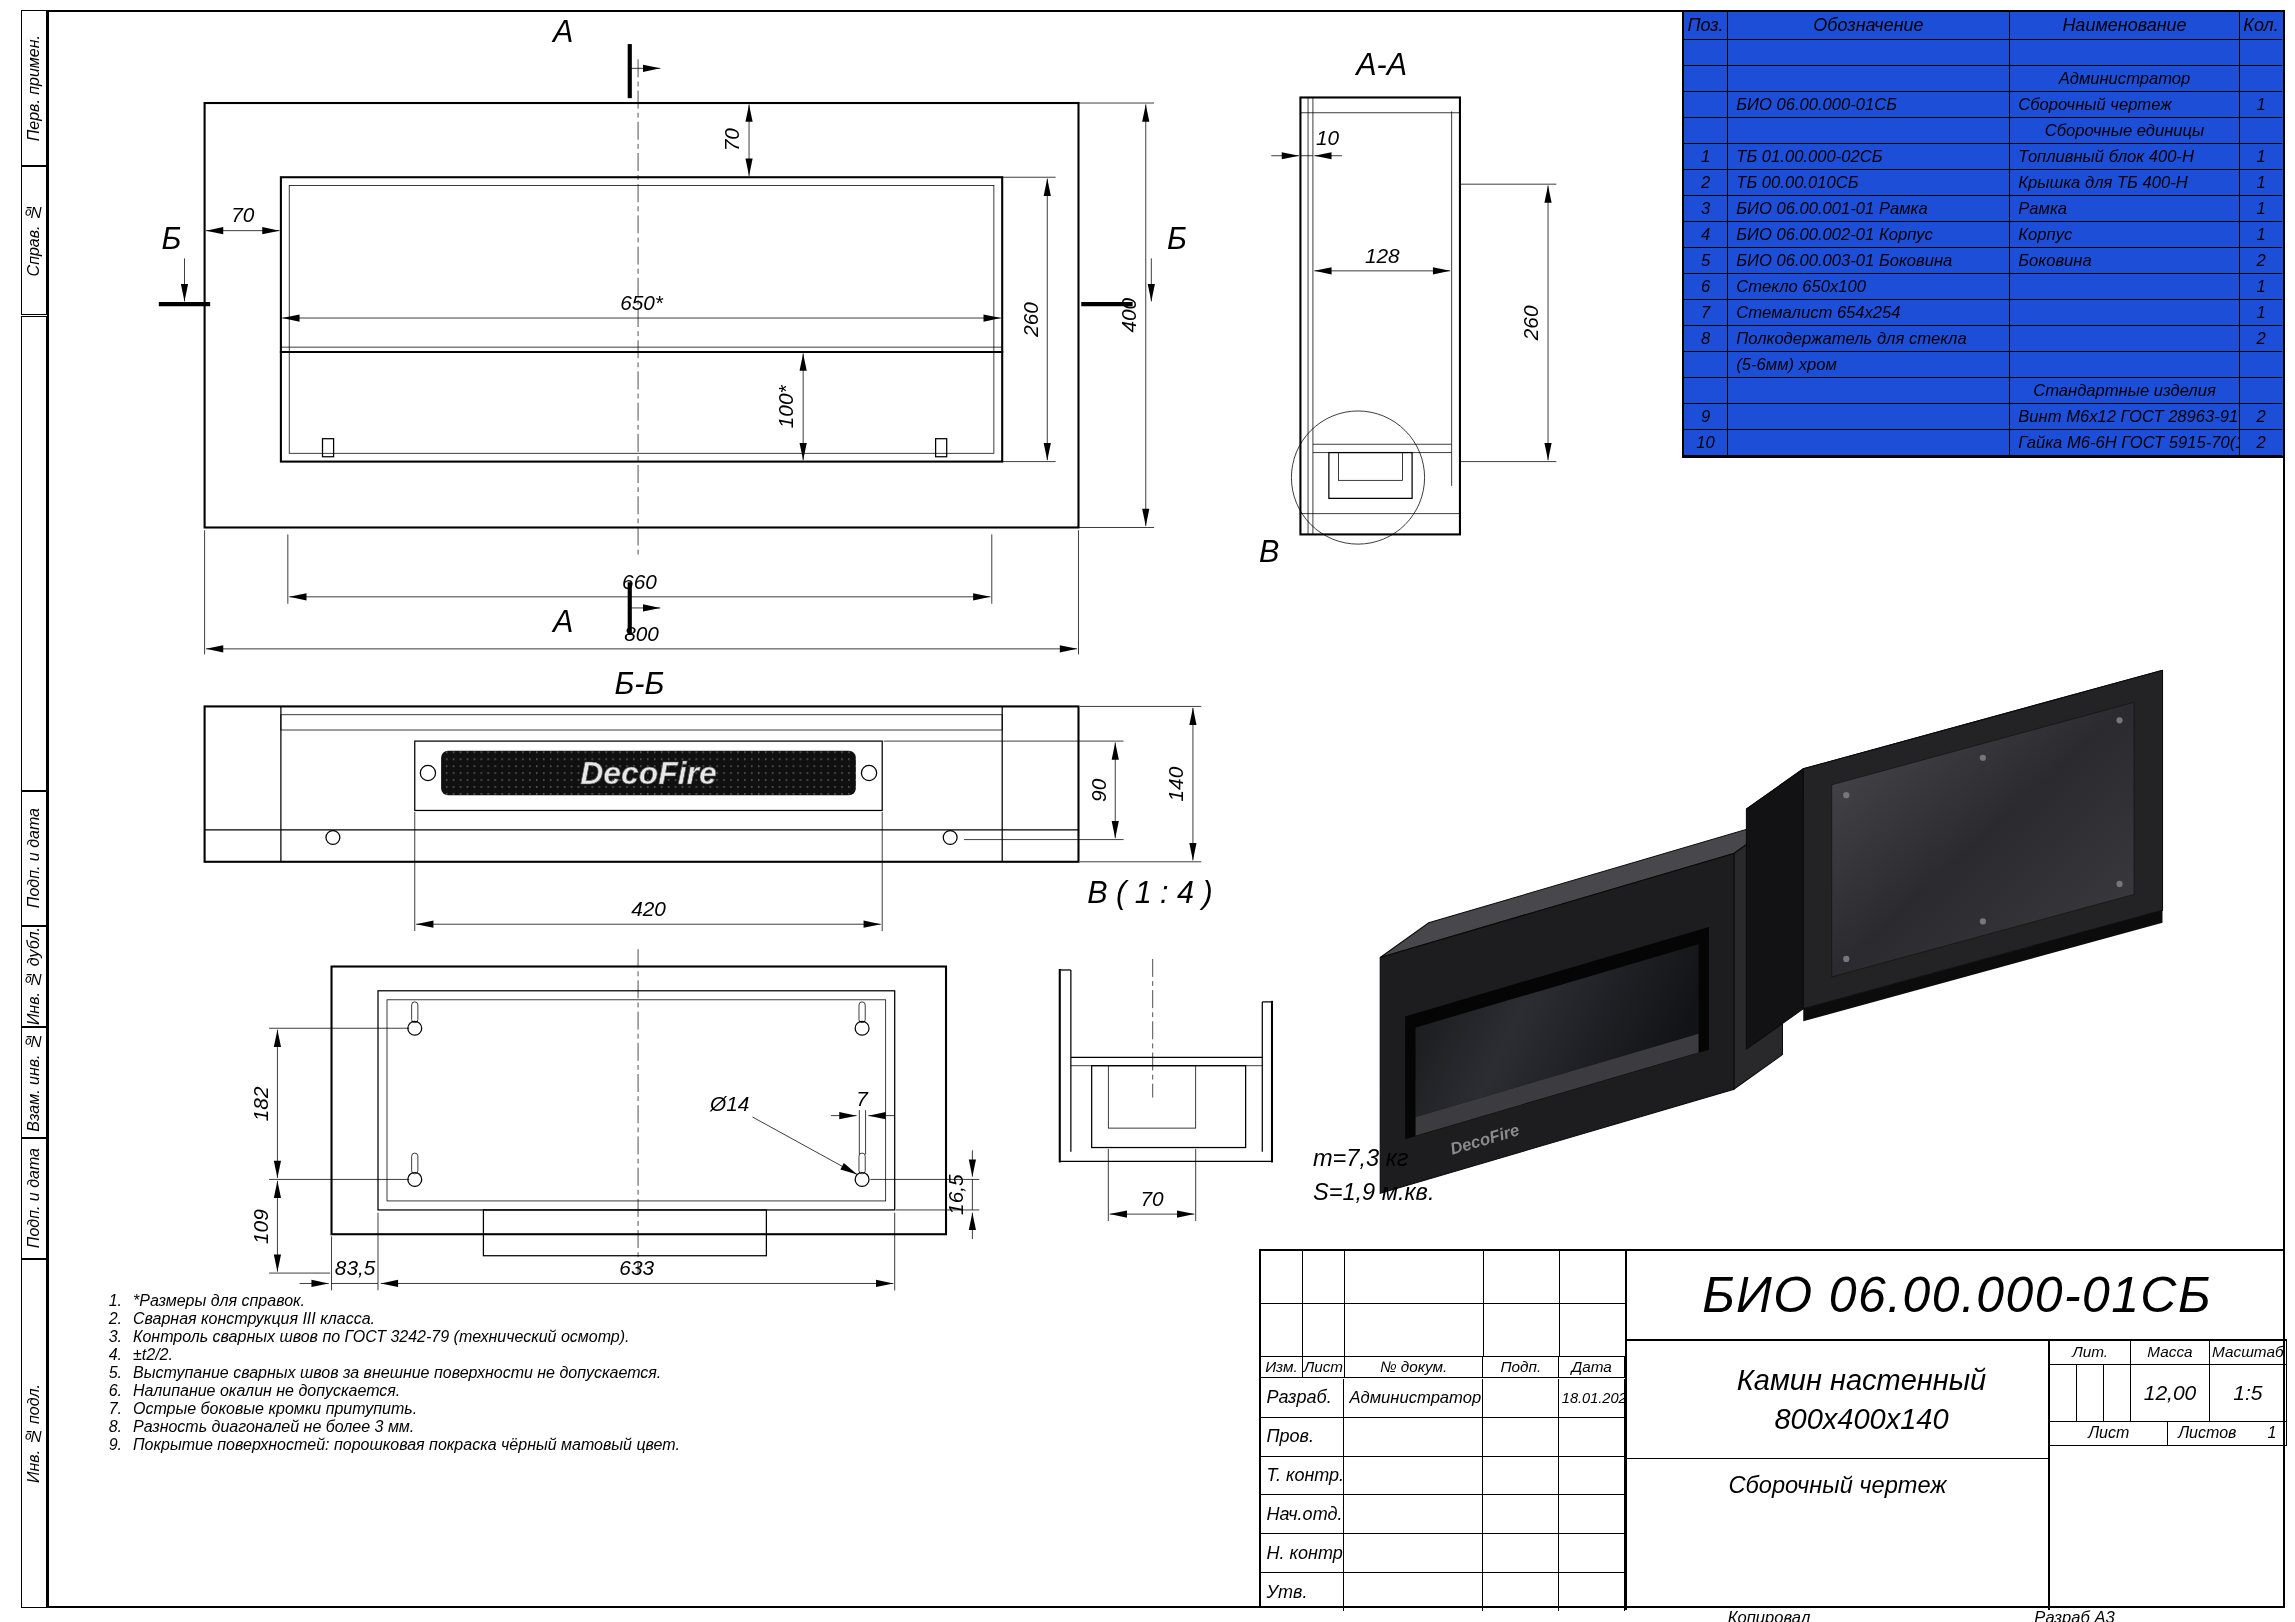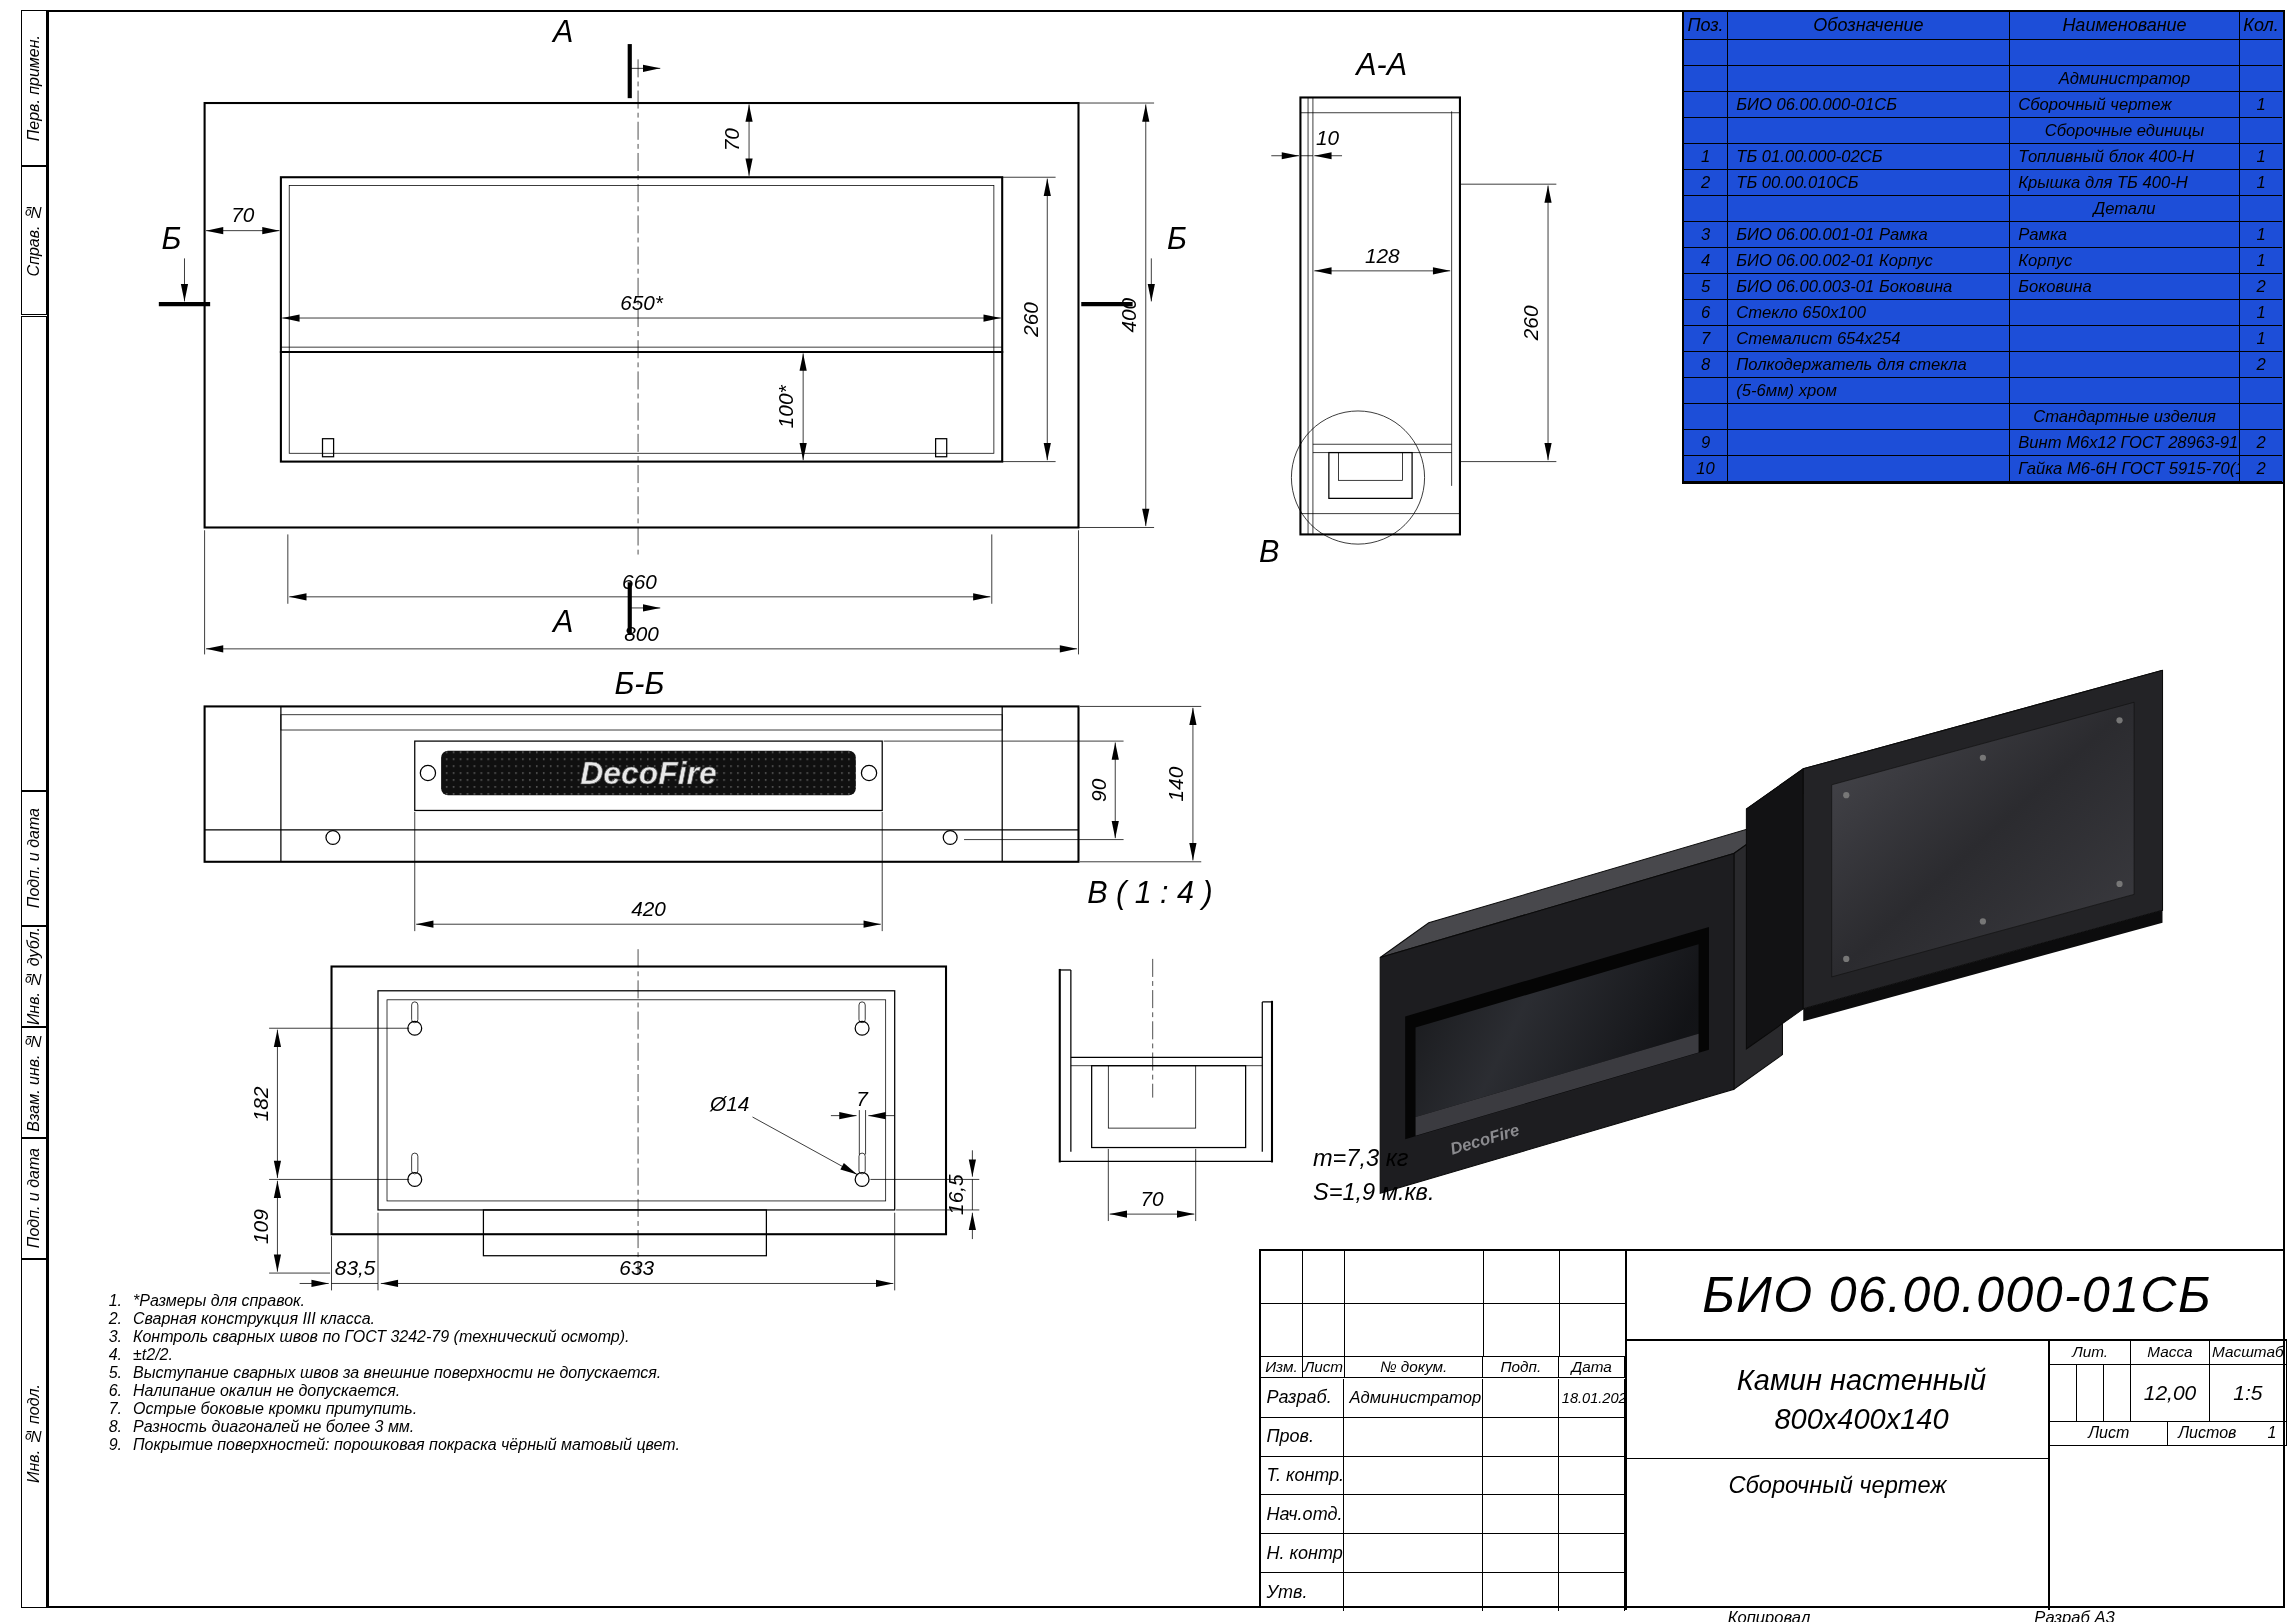--- a/index.html
+++ b/index.html
@@ -379,26 +379,20 @@
           <div class="bom-cell c-des">ТБ 01.00.000-02СБ</div>
           <div class="bom-cell c-name">Топливный блок 400-Н</div>
           <div class="bom-cell c-qty">1</div>
         </div>
         <div class="bom-row">
           <div class="bom-cell c-pos">2</div>
           <div class="bom-cell c-des">ТБ 00.00.010СБ</div>
           <div class="bom-cell c-name">Крышка для ТБ 400-Н</div>
           <div class="bom-cell c-qty">1</div>
         </div>
-        <div class="bom-row sec">
-          <div class="bom-cell c-pos"></div>
-          <div class="bom-cell c-des"></div>
-          <div class="bom-cell c-name">Детали</div>
-          <div class="bom-cell c-qty"></div>
-        </div>
         <div class="bom-row">
           <div class="bom-cell c-pos">3</div>
           <div class="bom-cell c-des">БИО 06.00.001-01 Рамка</div>
           <div class="bom-cell c-name">Рамка</div>
           <div class="bom-cell c-qty">1</div>
         </div>
         <div class="bom-row">
           <div class="bom-cell c-pos">4</div>
           <div class="bom-cell c-des">БИО 06.00.002-01 Корпус</div>
           <div class="bom-cell c-name">Корпус</div>

